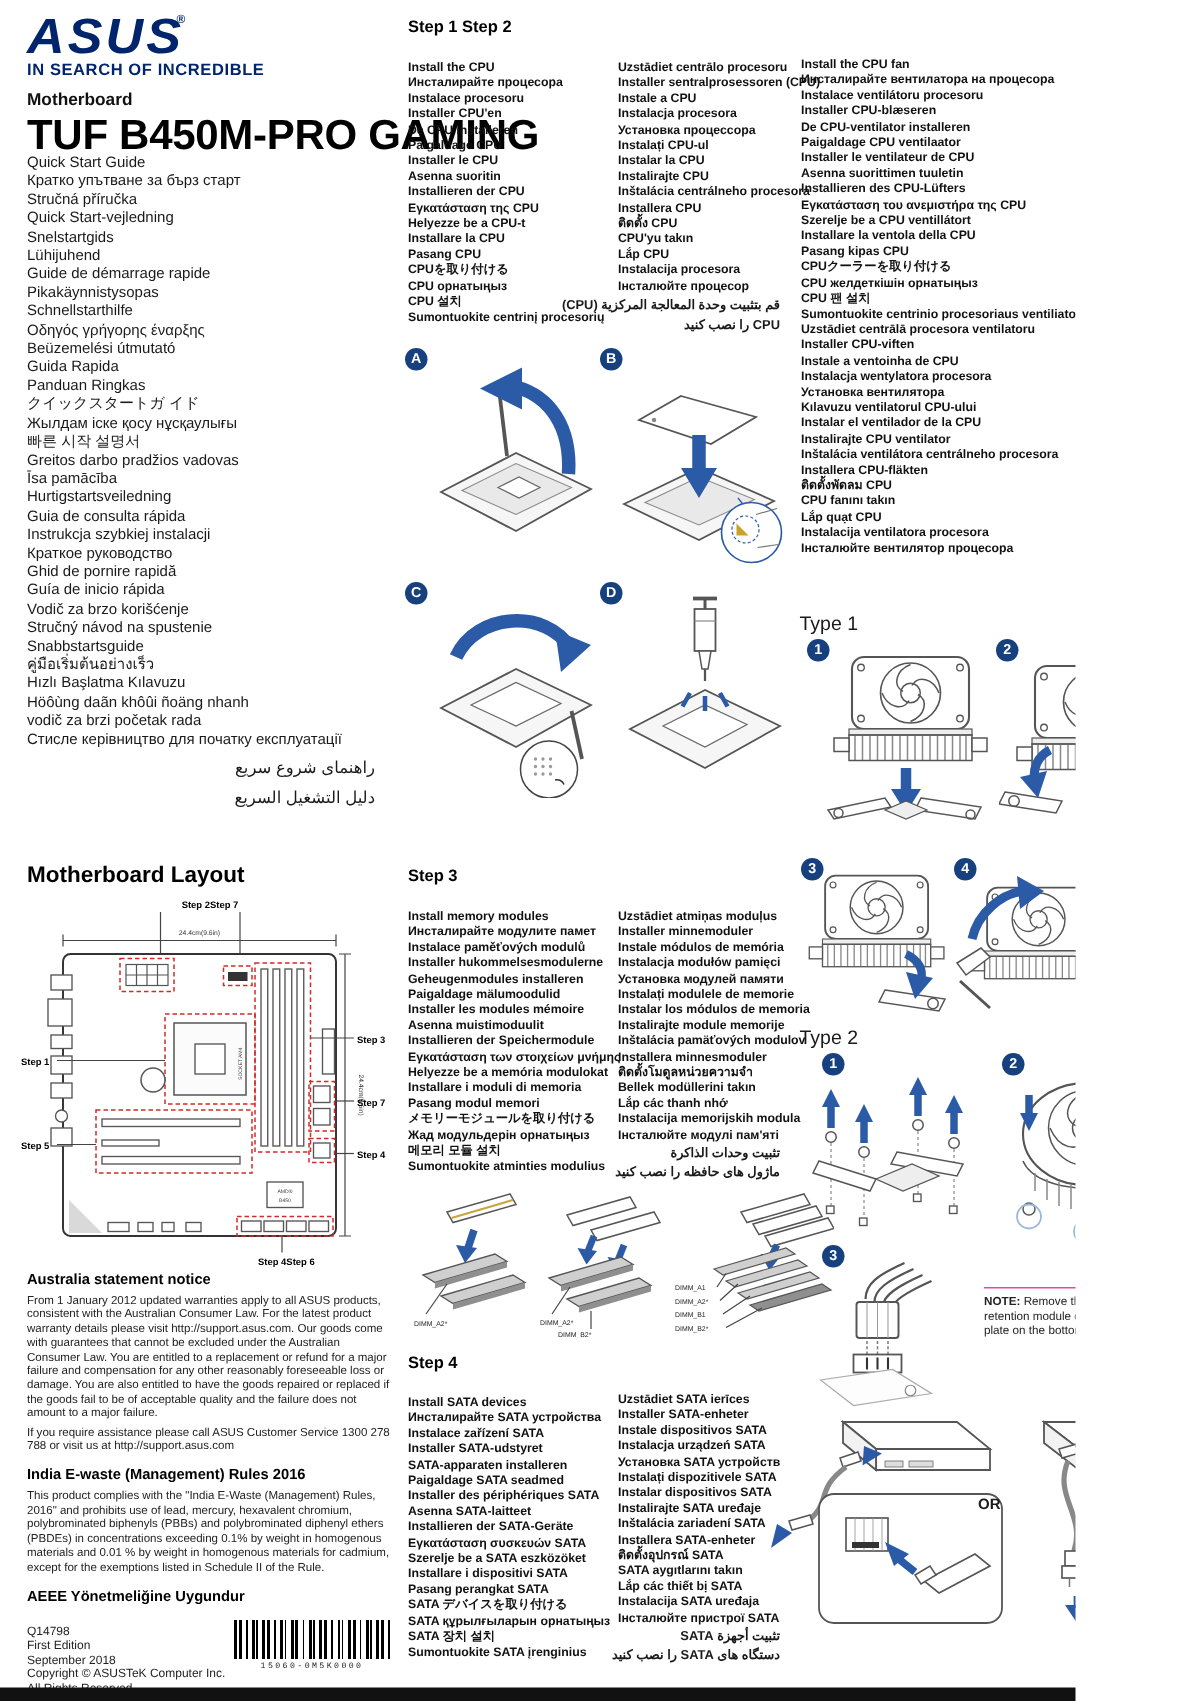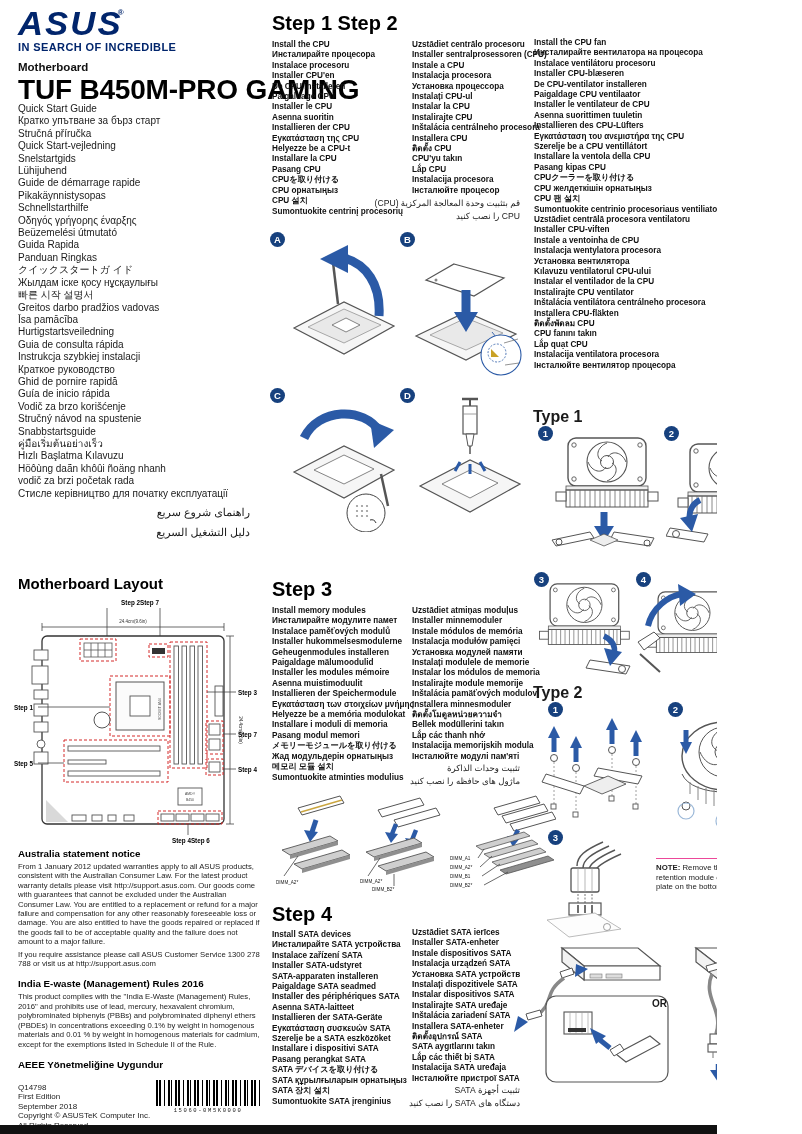--- a/index.html
+++ b/index.html
@@ -5,31 +5,31 @@
   *{margin:0;padding:0;box-sizing:border-box}
   html,body{background:#fff}
   body{font-family:"Liberation Sans",sans-serif;color:#1a1a1a}
   .page{position:relative;width:717px;height:1134px;background:#fff;overflow:hidden}
   .abs{position:absolute}
   .logo-text{display:inline-block;font-weight:800;font-style:italic;font-size:33px;line-height:32px;color:#01256c;letter-spacing:2px;transform:scaleX(1.05);transform-origin:left}
   .logo-reg{font-size:8px;vertical-align:top;color:#01256c;font-weight:700}
   .tagline{font-size:11px;font-weight:800;color:#01256c;letter-spacing:.4px;margin-top:1px}
   .cat{font-size:11.5px;font-weight:700;color:#111}
   .product{font-size:28px;font-weight:700;color:#000;letter-spacing:-.2px;white-space:nowrap}
-  .h1{font-size:20px;font-weight:700;color:#000}
+  .h1{font-size:11px;font-weight:700;color:#000}
   .h2{font-size:15px;font-weight:700;color:#000}
   .langs{font-size:10px;line-height:12.4px;font-weight:500;color:#1a1a1a}
   .langs div{white-space:nowrap}
   .list{font-size:8.2px;line-height:10.4px;font-weight:600;color:#111}
   .list div{white-space:nowrap}
-  .rtl{direction:rtl;text-align:right;font-size:8.6px;line-height:13px;font-weight:400}
+  .rtl{direction:rtl;text-align:right;font-size:8.6px;line-height:13px;font-weight:700}
   .rtl div{white-space:nowrap}
   .langs-rtl{direction:rtl;text-align:right;font-size:11px;line-height:20px;font-weight:500}
   .badge{width:15px;height:15px;border-radius:50%;background:#17417e;color:#fff;font-size:9.5px;font-weight:700;display:flex;align-items:center;justify-content:center}
-  .typelabel{font-size:16px;font-weight:700}
+  .typelabel{font-size:13px;font-weight:400}
   .orlabel{font-size:10px;font-weight:700}
   .note{border-top:1px solid #ec4899;padding-top:4px;font-size:7.8px;line-height:9.6px;color:#222}
   .note-label{font-weight:700}
   .notices{width:246px}
   .notice-title{font-size:9.8px;font-weight:700;margin-bottom:3px;color:#000}
   .notice-body{font-size:7.7px;line-height:9.4px;color:#222;margin-bottom:3px}
   .gap{height:7px}
   .edition{font-size:8px;line-height:9.4px;color:#222;margin-top:13px}
   .barcode{width:104px}
   .bars{height:26px;background:

